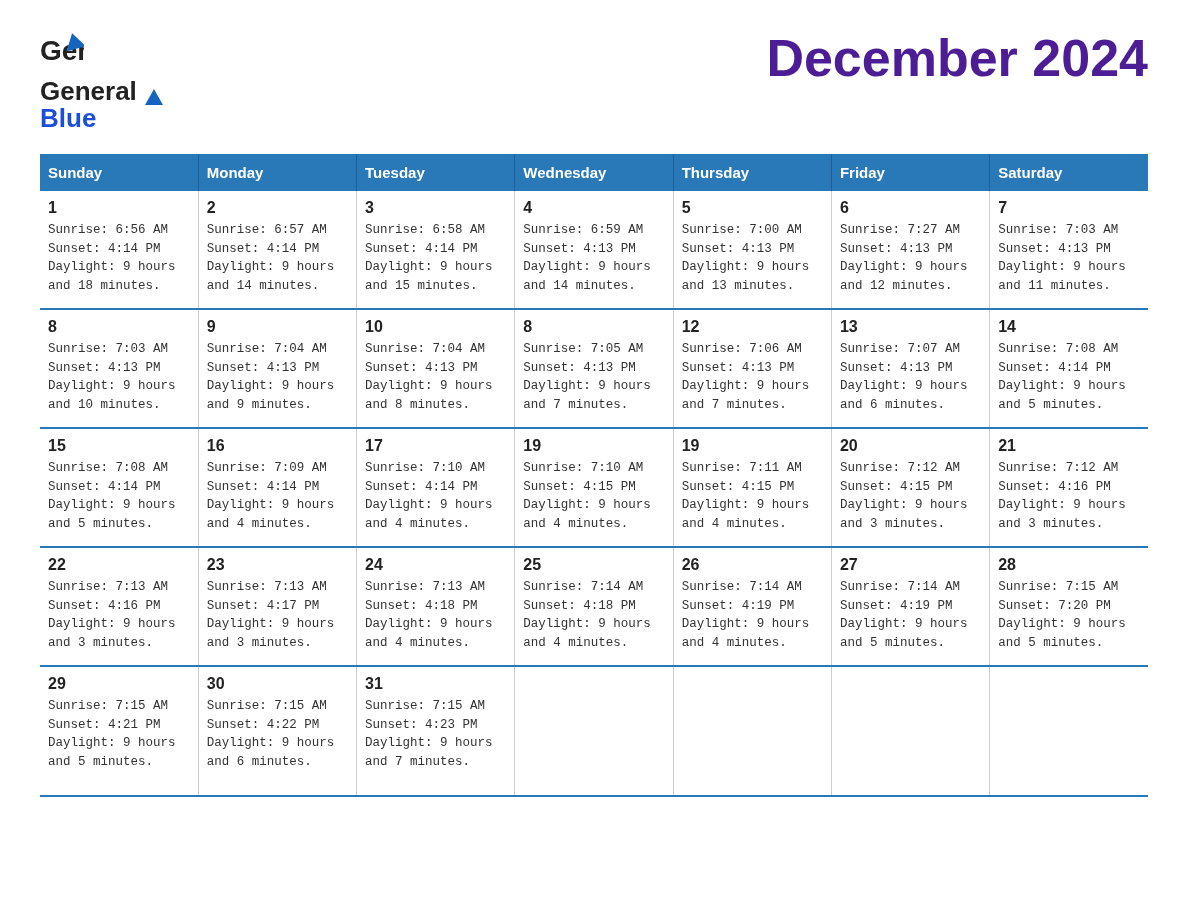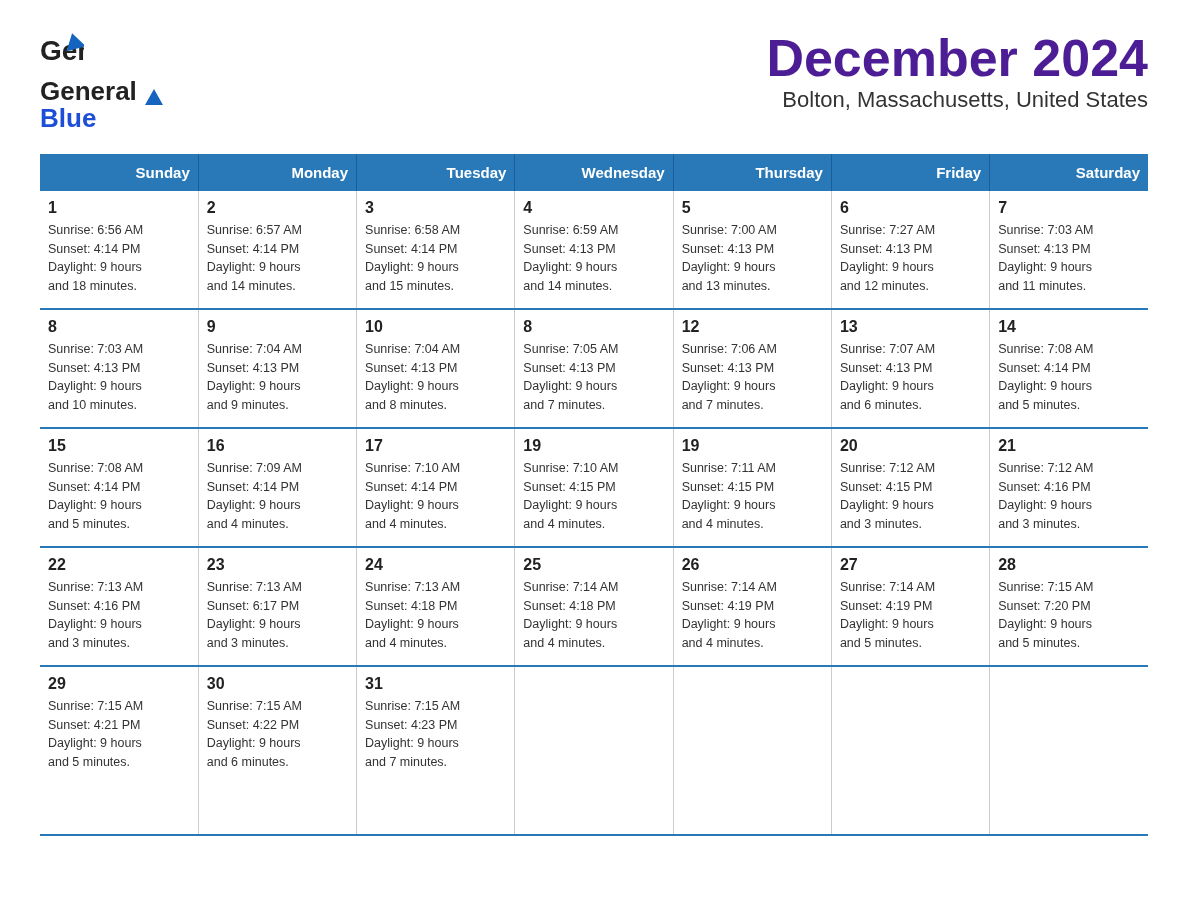--- a/index.html
+++ b/index.html
@@ -39,21 +39,21 @@
       width: 100%;
       border-collapse: collapse;
       table-layout: fixed;
     }
     thead tr th {
       background-color: #2979b8;
       color: #fff;
       font-size: 15px;
       font-weight: bold;
       padding: 10px 8px;
-      text-align: right;
+      text-align: left;
       border-right: 1px solid #1a5f9a;
     }
     thead tr th:last-child { border-right: none; }
     tbody tr {
       border-bottom: 2px solid #2979b8;
     }
     tbody tr td {
       vertical-align: top;
       padding: 8px 8px 12px 8px;
       font-size: 13px;
@@ -66,23 +66,24 @@
       font-size: 16px;
       font-weight: bold;
       color: #222;
       display: block;
       margin-bottom: 4px;
     }
     .day-info {
       font-size: 12.5px;
       color: #333;
       line-height: 1.5;
+      font-family: Liberation Mono, monospace;
     }
     .last-row td {
-      height: 169px;
+      height: 130px;
     }
 
     
     .logo-container {
       display: flex;
       align-items: center;
     }
     .logo-svg {
       margin-right: 4px;
     }
@@ -102,21 +103,20 @@
       <span style="font-size:26px; font-weight:bold; color:#222; font-family:Arial;">General</span>
       <svg width="22" height="22" viewBox="0 0 22 22" style="vertical-align:middle; margin-left:2px;">
         <polygon points="2,20 20,20 11,4" fill="#1565c0"></polygon>
       </svg>
     </div>
     <div style="font-size:26px; font-weight:bold; color:#1d4ed8; font-family:Arial; margin-top:-4px;">Blue</div>
   </div>
 
   <div class="title-block">
     <h1>December 2024</h1>
-    <h2>Bolton, Massachusetts, United States</h2>
   </div>
 </div>
 
 <table>
   <thead>
     <tr>
       <th>Sunday</th>
       <th>Monday</th>
       <th>Tuesday</th>
       <th>Wednesday</th>
@@ -216,21 +216,21 @@
           <div class="day-info"><span>Sunrise: 7:12 AM</span><br><span>Sunset: 4:16 PM</span><br><span>Daylight: 9 hours</span><br><span>and 3 minutes.</span></div>
         </td>
       </tr>
       <tr>
         <td>
           <span class="day-number">22</span>
           <div class="day-info"><span>Sunrise: 7:13 AM</span><br><span>Sunset: 4:16 PM</span><br><span>Daylight: 9 hours</span><br><span>and 3 minutes.</span></div>
         </td>
         <td>
           <span class="day-number">23</span>
-          <div class="day-info"><span>Sunrise: 7:13 AM</span><br><span>Sunset: 6:17 PM</span><br><span>Daylight: 9 hours</span><br><span>and 3 minutes.</span></div>
+          <div class="day-info"><span>Sunrise: 7:13 AM</span><br><span>Sunset: 4:17 PM</span><br><span>Daylight: 9 hours</span><br><span>and 3 minutes.</span></div>
         </td>
         <td>
           <span class="day-number">24</span>
           <div class="day-info"><span>Sunrise: 7:13 AM</span><br><span>Sunset: 4:18 PM</span><br><span>Daylight: 9 hours</span><br><span>and 4 minutes.</span></div>
         </td>
         <td>
           <span class="day-number">25</span>
           <div class="day-info"><span>Sunrise: 7:14 AM</span><br><span>Sunset: 4:18 PM</span><br><span>Daylight: 9 hours</span><br><span>and 4 minutes.</span></div>
         </td>
         <td>

